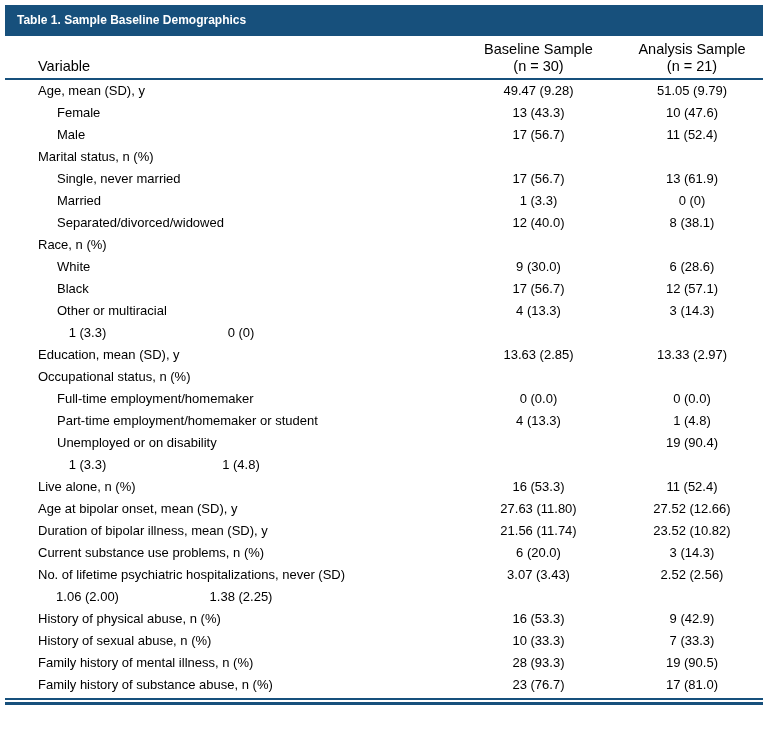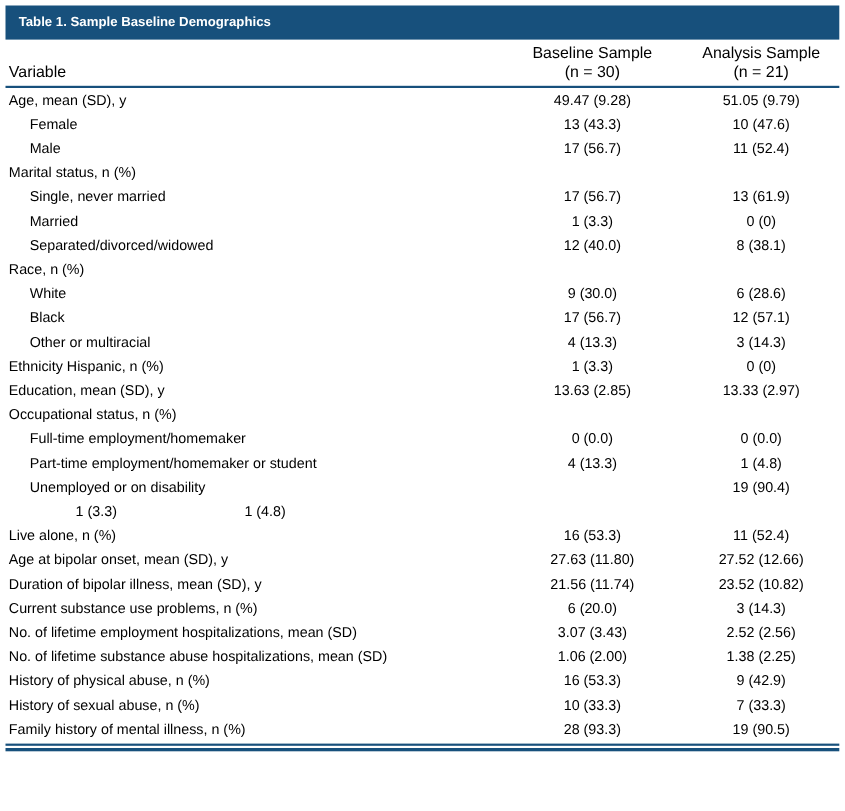--- a/index.html
+++ b/index.html
@@ -24,21 +24,21 @@
     line-height: 20px;
     padding: 5px 12px 6px 12px;
   }
   .header-row {
     display: flex;
     align-items: flex-end;
     padding: 5px 0 3px 0;
     font-size: 14.5px;
     line-height: 17px;
   }
-  .col-var { flex: 1; text-align: left; padding-left: 3px; }
+  .col-var { flex: 1; text-align: left; padding-left: 3px; margin-left: 30px; }
   .col-baseline { width: 165px; text-align: center; }
   .col-analysis { width: 142px; text-align: center; }
   .head-rule { border-top: 2px solid var(--accent); }
   .table-body { }
   .row {
     display: flex;
     font-size: 13px;
     line-height: 22px;
   }
   .row .col-var.indent { padding-left: 22px; }
@@ -135,21 +135,20 @@
     <div class="col-analysis">12 (57.1)</div>
   </div>
 
   <div class="row">
     <div class="col-var indent">Other or multiracial</div>
     <div class="col-baseline">4 (13.3)</div>
     <div class="col-analysis">3 (14.3)</div>
   </div>
 
   <div class="row">
-    <div class="col-var">Ethnicity Hispanic, n (%)</div>
     <div class="col-baseline">1 (3.3)</div>
     <div class="col-analysis">0 (0)</div>
   </div>
 
   <div class="row">
     <div class="col-var">Education, mean (SD), y</div>
     <div class="col-baseline">13.63 (2.85)</div>
     <div class="col-analysis">13.33 (2.97)</div>
   </div>
 
@@ -199,27 +198,26 @@
     <div class="col-analysis">23.52 (10.82)</div>
   </div>
 
   <div class="row">
     <div class="col-var">Current substance use problems, n (%)</div>
     <div class="col-baseline">6 (20.0)</div>
     <div class="col-analysis">3 (14.3)</div>
   </div>
 
   <div class="row">
-    <div class="col-var">No. of lifetime employment hospitalizations, mean (SD)</div>
+    <div class="col-var">No. of lifetime psychiatric hospitalizations, never (SD)</div>
     <div class="col-baseline">3.07 (3.43)</div>
     <div class="col-analysis">2.52 (2.56)</div>
   </div>
 
   <div class="row">
-    <div class="col-var">No. of lifetime substance abuse hospitalizations, mean (SD)</div>
     <div class="col-baseline">1.06 (2.00)</div>
     <div class="col-analysis">1.38 (2.25)</div>
   </div>
 
   <div class="row">
     <div class="col-var">History of physical abuse, n (%)</div>
     <div class="col-baseline">16 (53.3)</div>
     <div class="col-analysis">9 (42.9)</div>
   </div>
 
@@ -228,20 +226,25 @@
     <div class="col-baseline">10 (33.3)</div>
     <div class="col-analysis">7 (33.3)</div>
   </div>
 
   <div class="row">
     <div class="col-var">Family history of mental illness, n (%)</div>
     <div class="col-baseline">28 (93.3)</div>
     <div class="col-analysis">19 (90.5)</div>
   </div>
 
+  <div class="row">
+    <div class="col-var">Family history of substance abuse, n (%)</div>
+    <div class="col-baseline">23 (76.7)</div>
+    <div class="col-analysis">17 (81.0)</div>
+  </div>
 </div>
 
   <div class="bottom-rules">
     <div class="rule-thin"></div>
     <div class="rule-thick"></div>
   </div>
 
 </div>
 
 </body></html>

